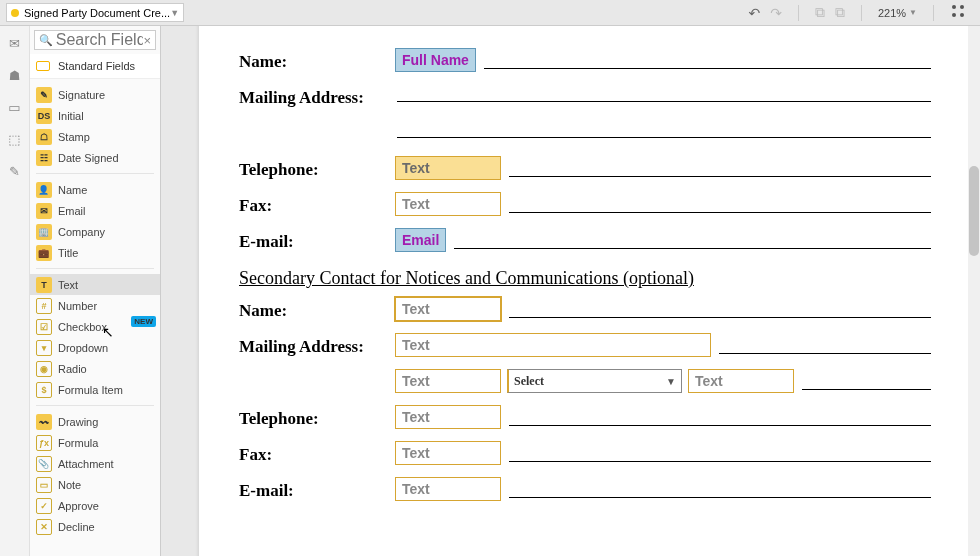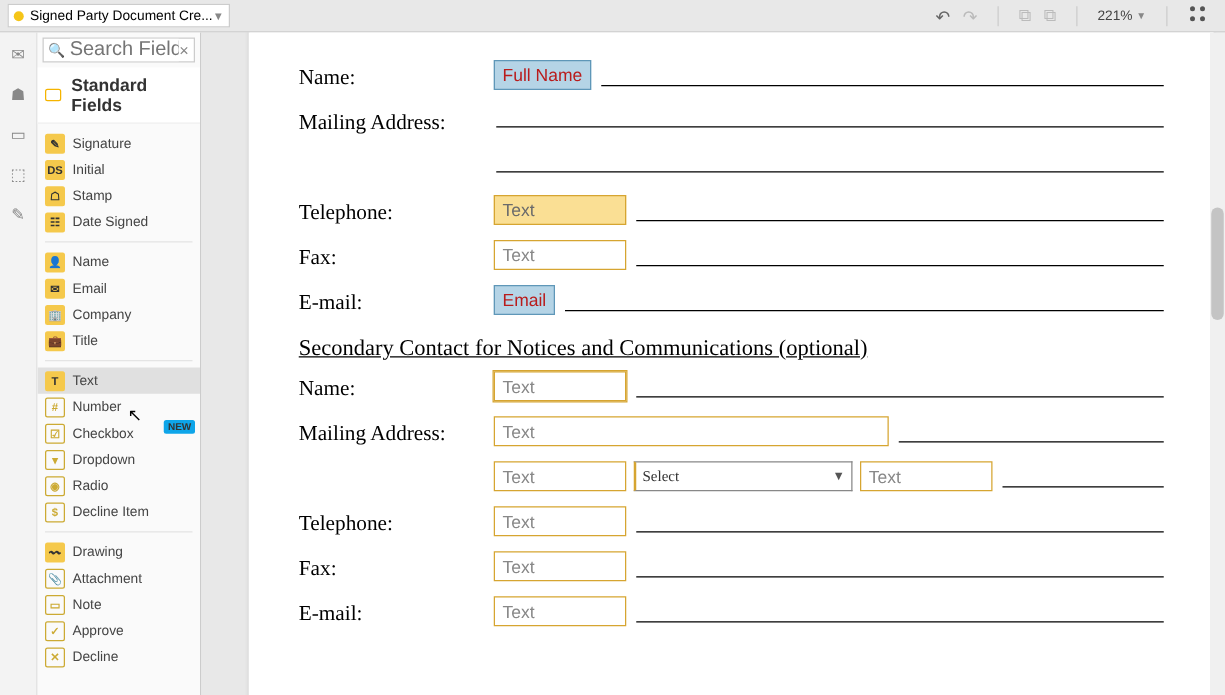--- a/index.html
+++ b/index.html
@@ -20,45 +20,45 @@
 
 .leftrail { position: absolute; left: 0; top: 26px; width: 30px; height: 530px; background: #f3f3f3; border-right: 1px solid #e0e0e0; display: flex; flex-direction: column; align-items: center; padding-top: 10px; gap: 18px; color: #888; }
 .leftrail .it { width: 16px; height: 14px; font-size: 13px; text-align: center; }
 
 
 .sidebar { position: absolute; left: 30px; top: 26px; width: 131px; height: 530px; background: #fafafa; border-right: 1px solid #ccc; overflow-y: auto; }
 .searchbox { display: flex; align-items: center; border: 1px solid #ccc; margin: 4px; height: 20px; background: #fff; padding: 0 4px; }
 .searchbox .mag { color: #999; font-size: 11px; margin-right: 3px; }
 .searchbox input { border: none; outline: none; font-size: 16px; flex: 1; width: 50px; }
 .searchbox .xbtn { color: #888; font-size: 13px; cursor: pointer; }
-.section-head { display: flex; align-items: center; background: #fff; padding: 6px 6px; font-size: 14px; font-weight: bold; color: #333; border-bottom: 1px solid #eee; }
+.section-head { display: flex; align-items: center; background: #fff; padding: 6px 6px; font-size: 11px; font-weight: normal; color: #333; border-bottom: 1px solid #eee; }
 .section-head .icn { width: 14px; height: 10px; border: 1.5px solid #f5b400; border-radius: 2px; margin-right: 8px; }
 .field-list { padding: 5px 0; }
 .field-item { display: flex; align-items: center; height: 21px; padding: 0 6px; font-size: 11px; color: #444; cursor: grab; position: relative; }
 .field-item.selected { background: #e0e0e0; }
 .field-item .ficon { width: 16px; height: 16px; margin-right: 6px; display: flex; align-items: center; justify-content: center; border-radius: 2px; font-size: 9px; font-weight: bold; }
 .ico-yellow { background: #f5c94c; color: #333; }
 .ico-hollow { border: 1.5px solid #ccaa33; color: #ccaa33; background: transparent; }
 .badge-new { position: absolute; right: 4px; background: #0ea5e9; color: #333; font-size: 8px; font-weight: bold; padding: 1px 3px; border-radius: 2px; margin-top: 32px; }
 .divider { height: 1px; background: #e4e4e4; margin: 5px 6px; }
 
 
 .canvas-wrap { position: absolute; left: 161px; top: 26px; right: 0; bottom: 0; background: #e8e8e8; overflow: hidden; }
 .page { position: absolute; left: 38px; top: -8px; width: 772px; min-height: 590px; background: #fff; box-shadow: 0 0 4px rgba(0,0,0,0.15); padding: 30px 40px; font-family: "Times New Roman", serif; }
 .scrollbar { position: absolute; right: 0; top: 0; width: 12px; height: 100%; background: #f0f0f0; }
 .scrollthumb { position: absolute; right: 1px; top: 140px; width: 10px; height: 90px; background: #c4c4c4; border-radius: 5px; }
 
 .page h3 { font-size: 18px; text-decoration: underline; font-weight: normal; margin: 4px 0 8px; color: #000; }
-.row { display: flex; align-items: flex-start; min-height: 36px; }
+.row { display: flex; align-items: flex-start; min-height: 36px; font-weight: bold; }
 .lbl { width: 156px; font-size: 17px; color: #000; padding-top: 4px; }
 .lineholder { flex: 1; display: flex; align-items: center; gap: 6px; flex-wrap: wrap; }
 .uline { flex: 1; border-bottom: 1px solid #000; height: 18px; margin-left: 2px; }
 
 .placed { border: 1px solid; padding: 3px 6px; font-size: 14px; font-family: Arial, sans-serif; height: 24px; display: inline-flex; align-items: center; }
-.placed-blue { background: #b5d4e6; border-color: #5f97b8; color: #b91c1c; }
+.placed-blue { background: #b5d4e6; border-color: #5f97b8; color: #a21caf; }
 .placed-yellow { background: #fadf94; border-color: #d6a531; color: #6b6b6b; }
 .placed-outline { background: #fff; border-color: #d6a531; color: #888; }
 .placed-outline-focus { background: #fff; border-color: #d6a531; box-shadow: 0 0 0 1px #d6a531; color: #888; }
 .placed-select { background: #fff; border: 1px solid #888; border-left: 2px solid #d6a531; color: #333; width: 175px; height: 24px; display: inline-flex; align-items: center; padding: 0 5px; justify-content: space-between; text-align: center; }
 .placed-select .car { font-size: 10px; color: #555; }
 
 .cursor-img { position: absolute; left: 72px; top: 298px; font-size: 14px; pointer-events: none; }
 </style>
 </head>
 <body>
@@ -162,26 +162,30 @@
     <div class="field-item">
         <span class="ficon ico-hollow">▾</span>
         <span>Dropdown</span>
       </div>
     <div class="field-item">
         <span class="ficon ico-hollow">◉</span>
         <span>Radio</span>
       </div>
     <div class="field-item">
         <span class="ficon ico-hollow">$</span>
-        <span>Decline Item</span>
+        <span>Formula Item</span>
       </div>
     <div class="divider"></div>
     <div class="field-item">
         <span class="ficon ico-yellow">〰</span>
         <span>Drawing</span>
+      </div>
+    <div class="field-item">
+        <span class="ficon ico-hollow">ƒx</span>
+        <span>Formula</span>
       </div>
     <div class="field-item">
         <span class="ficon ico-hollow">📎</span>
         <span>Attachment</span>
       </div>
     <div class="field-item">
         <span class="ficon ico-hollow">▭</span>
         <span>Note</span>
       </div>
     <div class="field-item">

